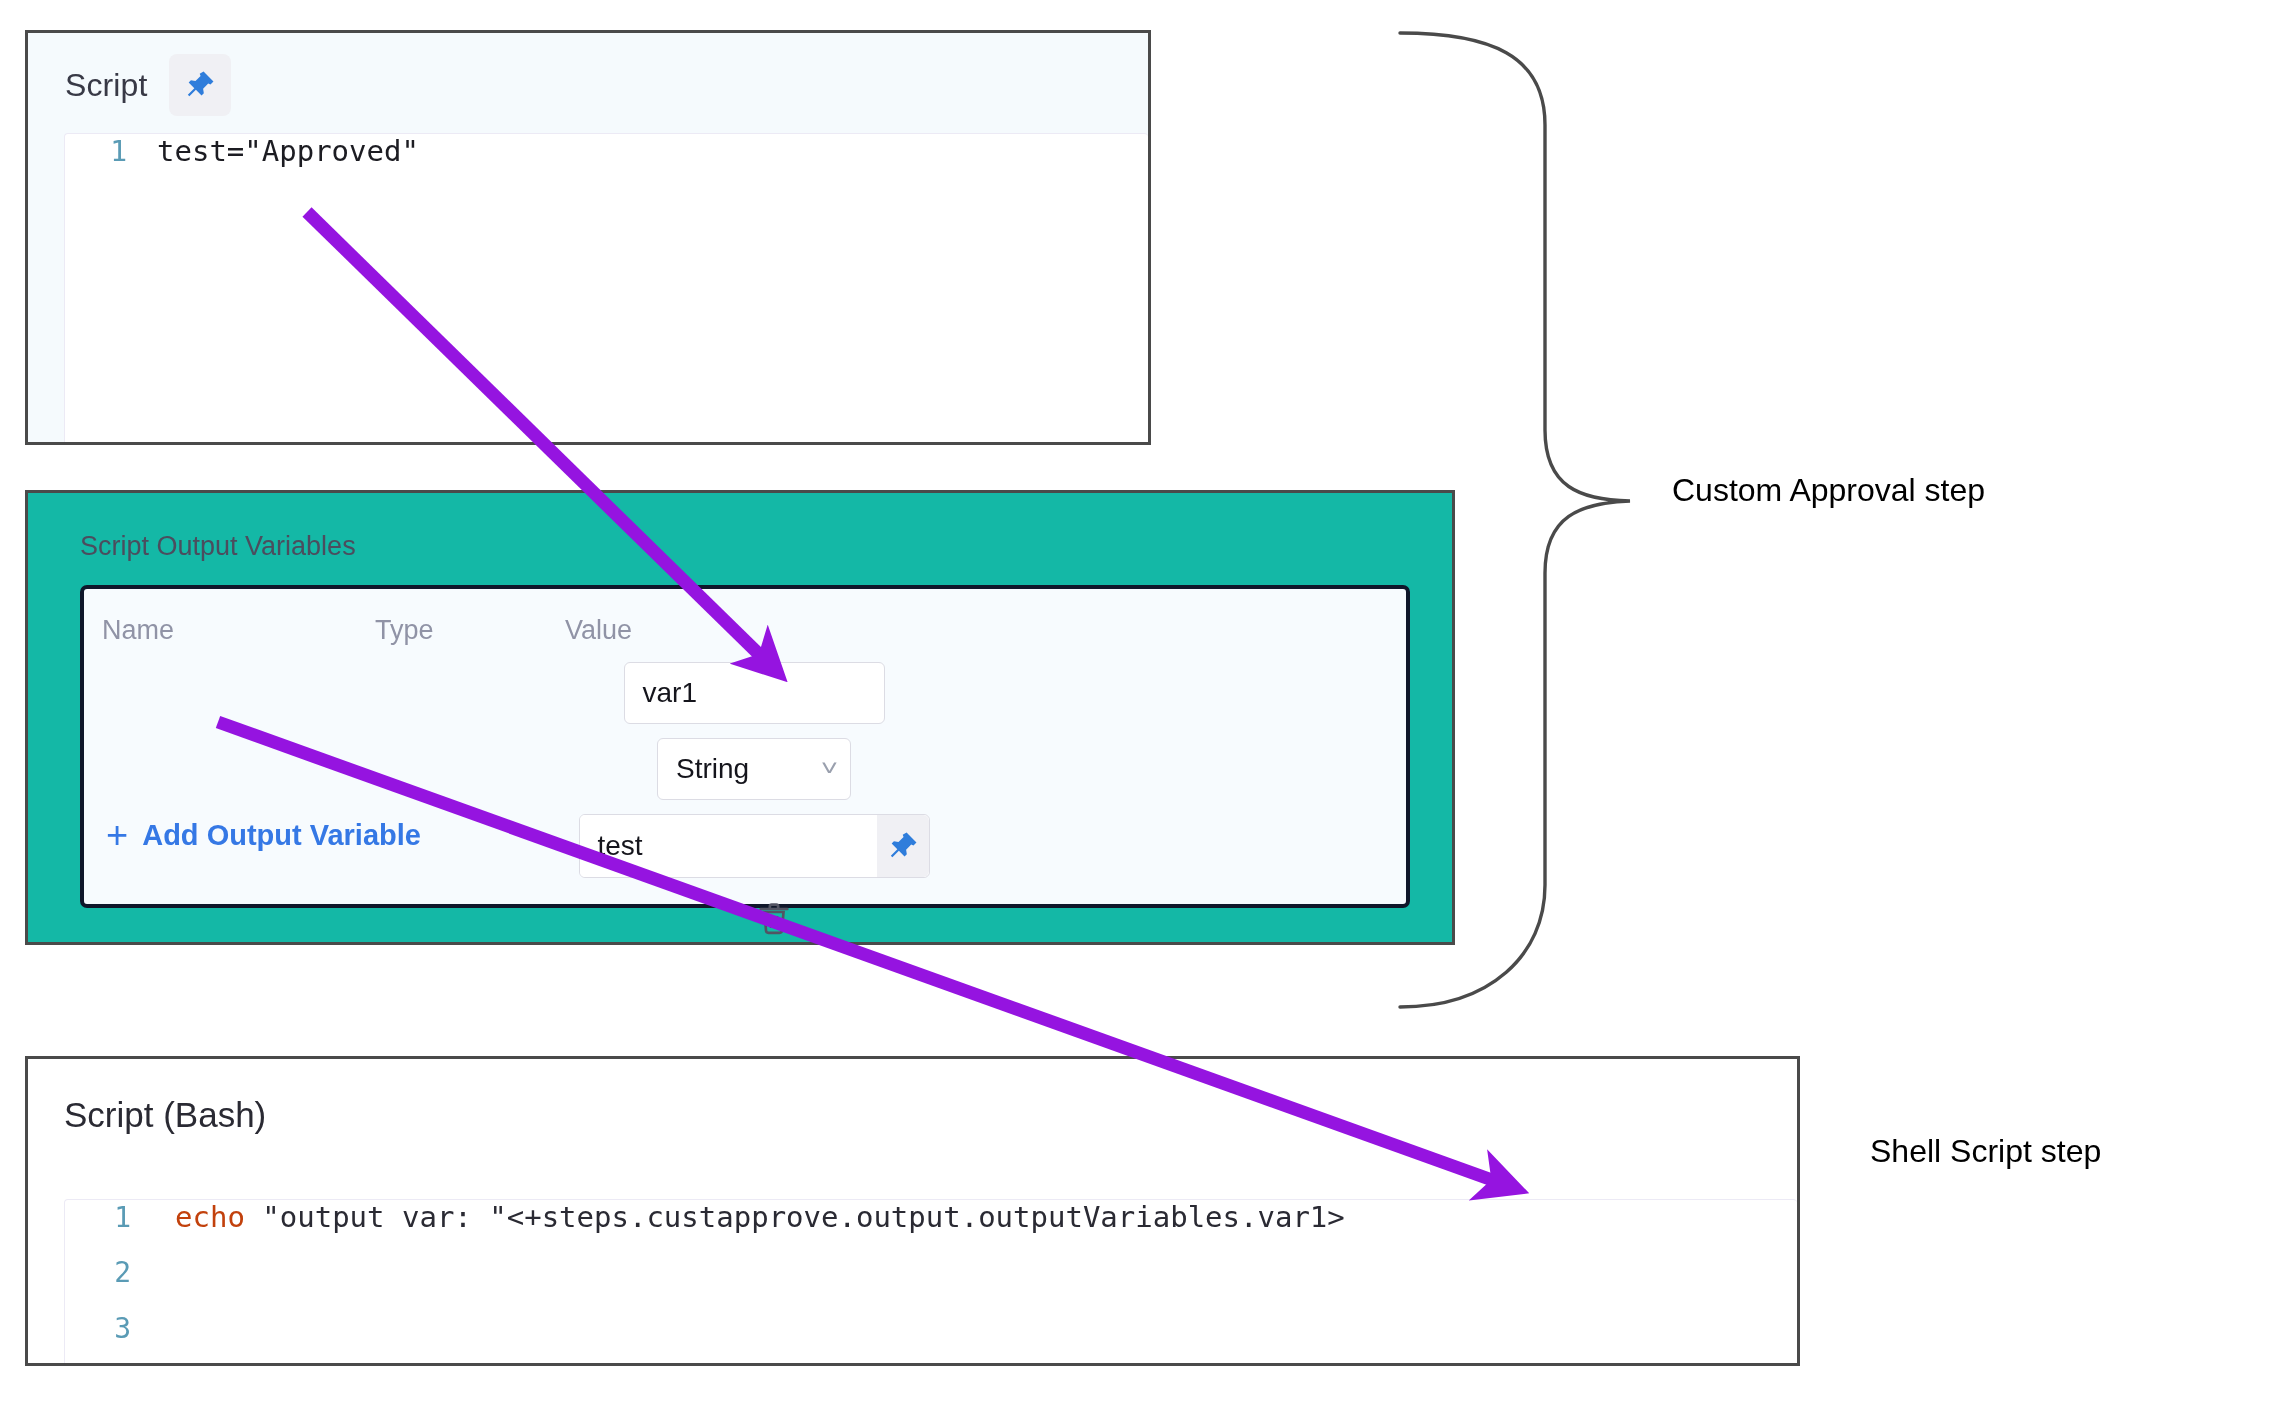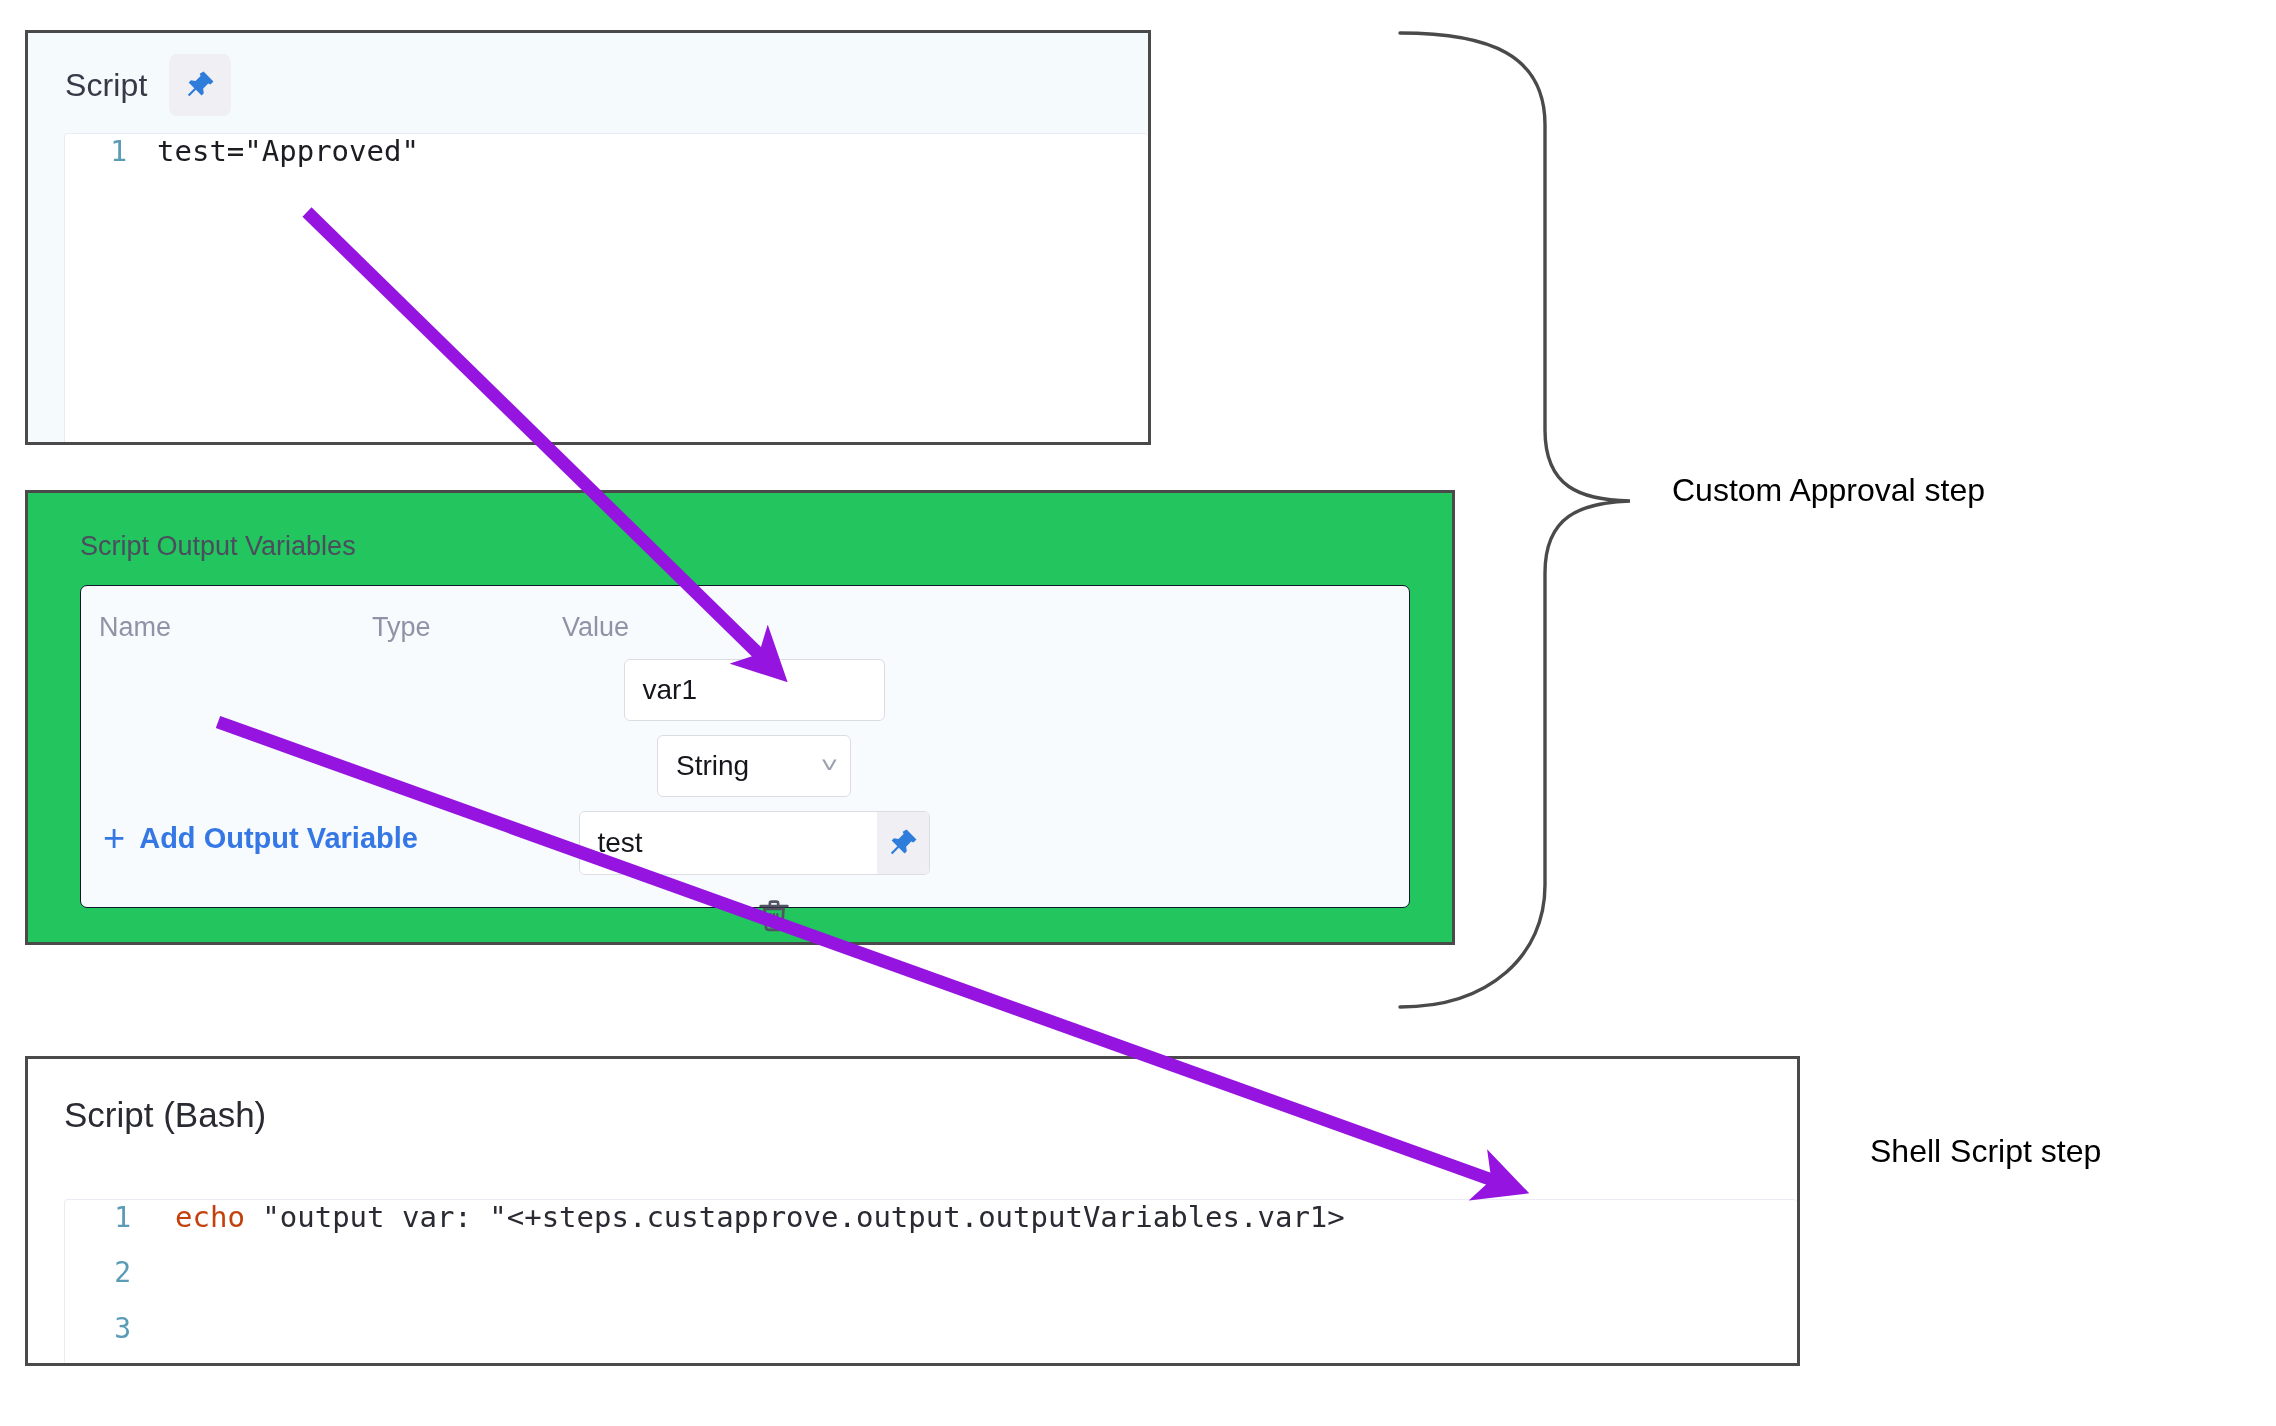--- a/index.html
+++ b/index.html
@@ -14,21 +14,21 @@
     font-family: "Liberation Sans", sans-serif;
     -webkit-font-smoothing: antialiased;
     overflow: hidden;
   }
 
   
   .panel {
     position: absolute;
     box-sizing: border-box;
     border: 3px solid #4a4a4a;
-    background: #22c55e;
+    background: #14b8a6;
   }
 
   
   #panel-script {
     left: 25px;
     top: 30px;
     width: 1126px;
     height: 415px;
     background: #f5fafd;
   }
@@ -115,21 +115,21 @@
     font-size: 27px;
     color: #4b4d5e;
   }
   .outvars-card {
     position: absolute;
     left: 52px;
     top: 92px;
     right: 42px;
     bottom: 34px;
     background: #f7fbfe;
-    border: 1px solid #0f172a;
+    border: 4px solid #0f172a;
     border-radius: 7px;
   }
   .col-labels {
     display: flex;
     padding: 26px 0 0 18px;
     font-size: 27px;
     color: #9093a6;
   }
   .col-labels .c-name  { width: 273px; }
   .col-labels .c-type  { width: 190px; }

